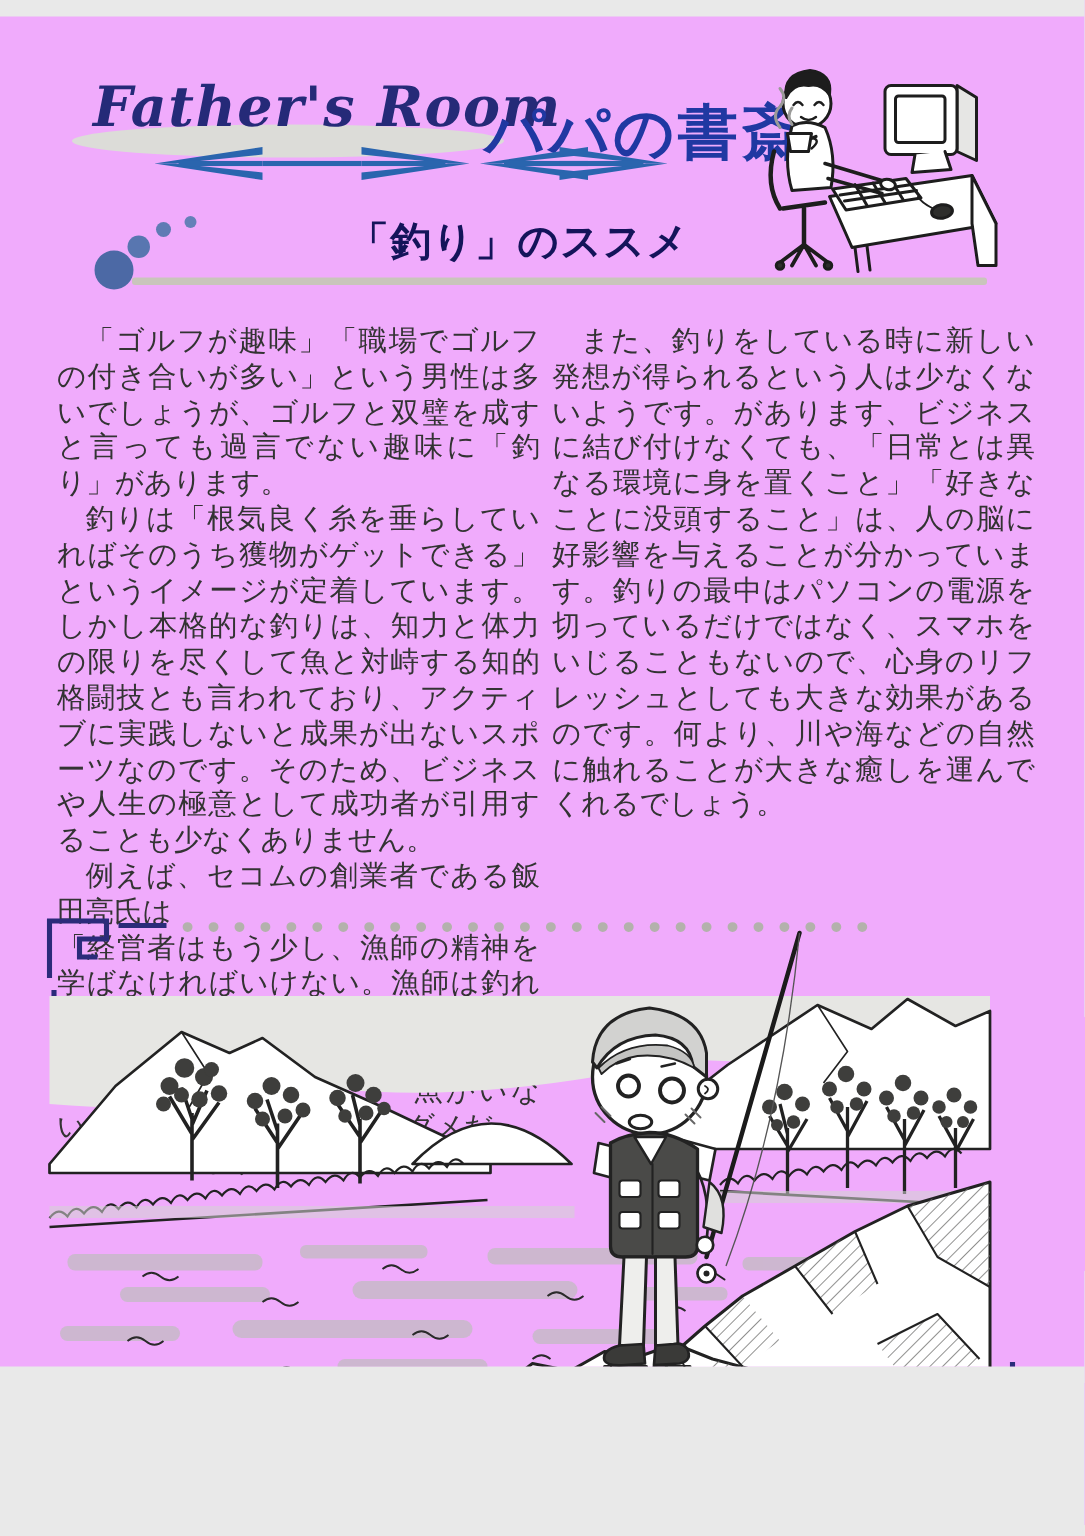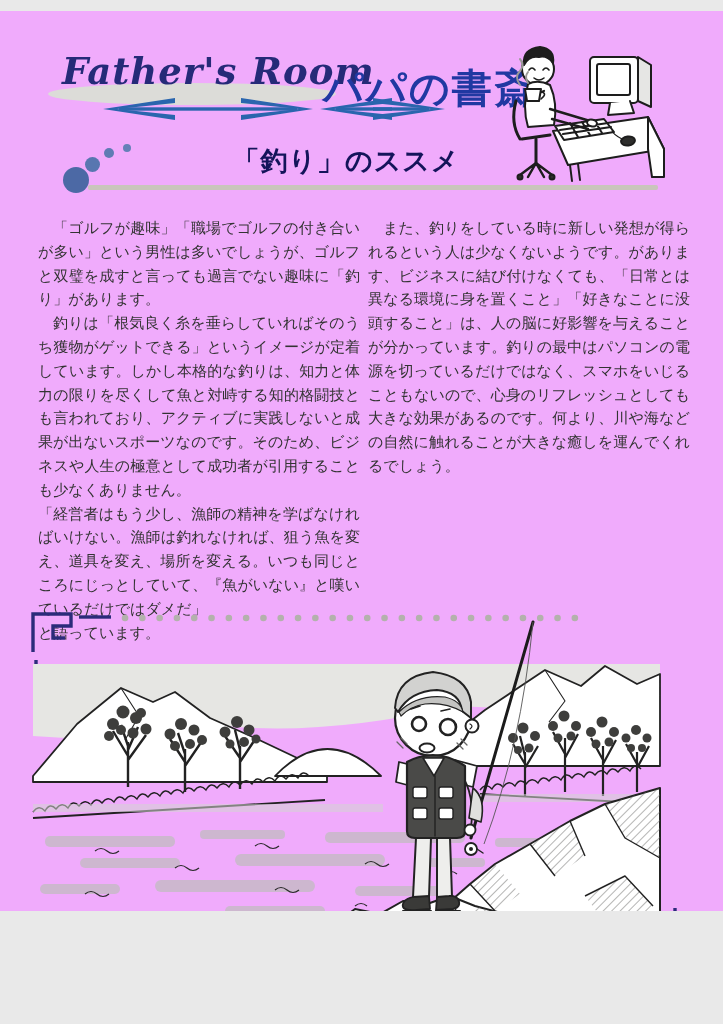--- a/index.html
+++ b/index.html
@@ -34,21 +34,21 @@
   .section-title{
     position:absolute;left:186px;top:132px;width:320px;text-align:center;
     font-weight:bold;font-size:27px;color:#14145a;letter-spacing:1px;white-space:nowrap;
   }
   .title-rule{
     position:absolute;left:88px;top:174px;width:570px;height:5px;background:#c9c5bb;border-radius:2px;
   }
   
   .col{
     position:absolute;top:205px;width:322px;
-    font-size:15px;line-height:23.8px;text-align:justify;text-justify:inter-character;
+    font-size:19px;line-height:23.8px;text-align:justify;text-justify:inter-character;
     color:#333;
   }
   .col p{margin:0;}
   .col p.indent{text-indent:1em;}
   .col-left{left:38px;}
   .col-right{left:368px;}
   
   .bottom-art{position:absolute;left:25px;top:595px;}
 </style>
 </head>
@@ -132,20 +132,21 @@
   <div class="dot dot1"></div>
   <div class="dot dot2"></div>
   <div class="dot dot3"></div>
   <div class="dot dot4"></div>
   <div class="section-title">「釣り」のススメ</div>
   <div class="title-rule"></div>
 
   <div class="col col-left">
     <p class="indent">「ゴルフが趣味」「職場でゴルフの付き合いが多い」という男性は多いでしょうが、ゴルフと双璧を成すと言っても過言でない趣味に「釣り」があります。</p>
     <p class="indent">釣りは「根気良く糸を垂らしていればそのうち獲物がゲットできる」というイメージが定着しています。しかし本格的な釣りは、知力と体力の限りを尽くして魚と対峙する知的格闘技とも言われており、アクティブに実践しないと成果が出ないスポーツなのです。そのため、ビジネスや人生の極意として成功者が引用することも少なくありません。</p>
+    <p class="indent">例えば、セコムの創業者である飯田亮氏は</p>
     <p>「経営者はもう少し、漁師の精神を学ばなければいけない。漁師は釣れなければ、狙う魚を変え、道具を変え、場所を変える。いつも同じところにじっとしていて、『魚がいない』と嘆いているだけではダメだ」</p>
     <p>と語っています。</p>
   </div>
   <div class="col col-right">
     <p class="indent">また、釣りをしている時に新しい発想が得られるという人は少なくないようです。があります、ビジネスに結び付けなくても、「日常とは異なる環境に身を置くこと」「好きなことに没頭すること」は、人の脳に好影響を与えることが分かっています。釣りの最中はパソコンの電源を切っているだけではなく、スマホをいじることもないので、心身のリフレッシュとしても大きな効果があるのです。何より、川や海などの自然に触れることが大きな癒しを運んでくれるでしょう。</p>
   </div>
 
   <svg class="bottom-art" width="675" height="405" viewBox="0 0 675 405">
     <defs>
       <pattern id="hatch" width="6" height="6" patternUnits="userSpaceOnUse" patternTransform="rotate(45)">

